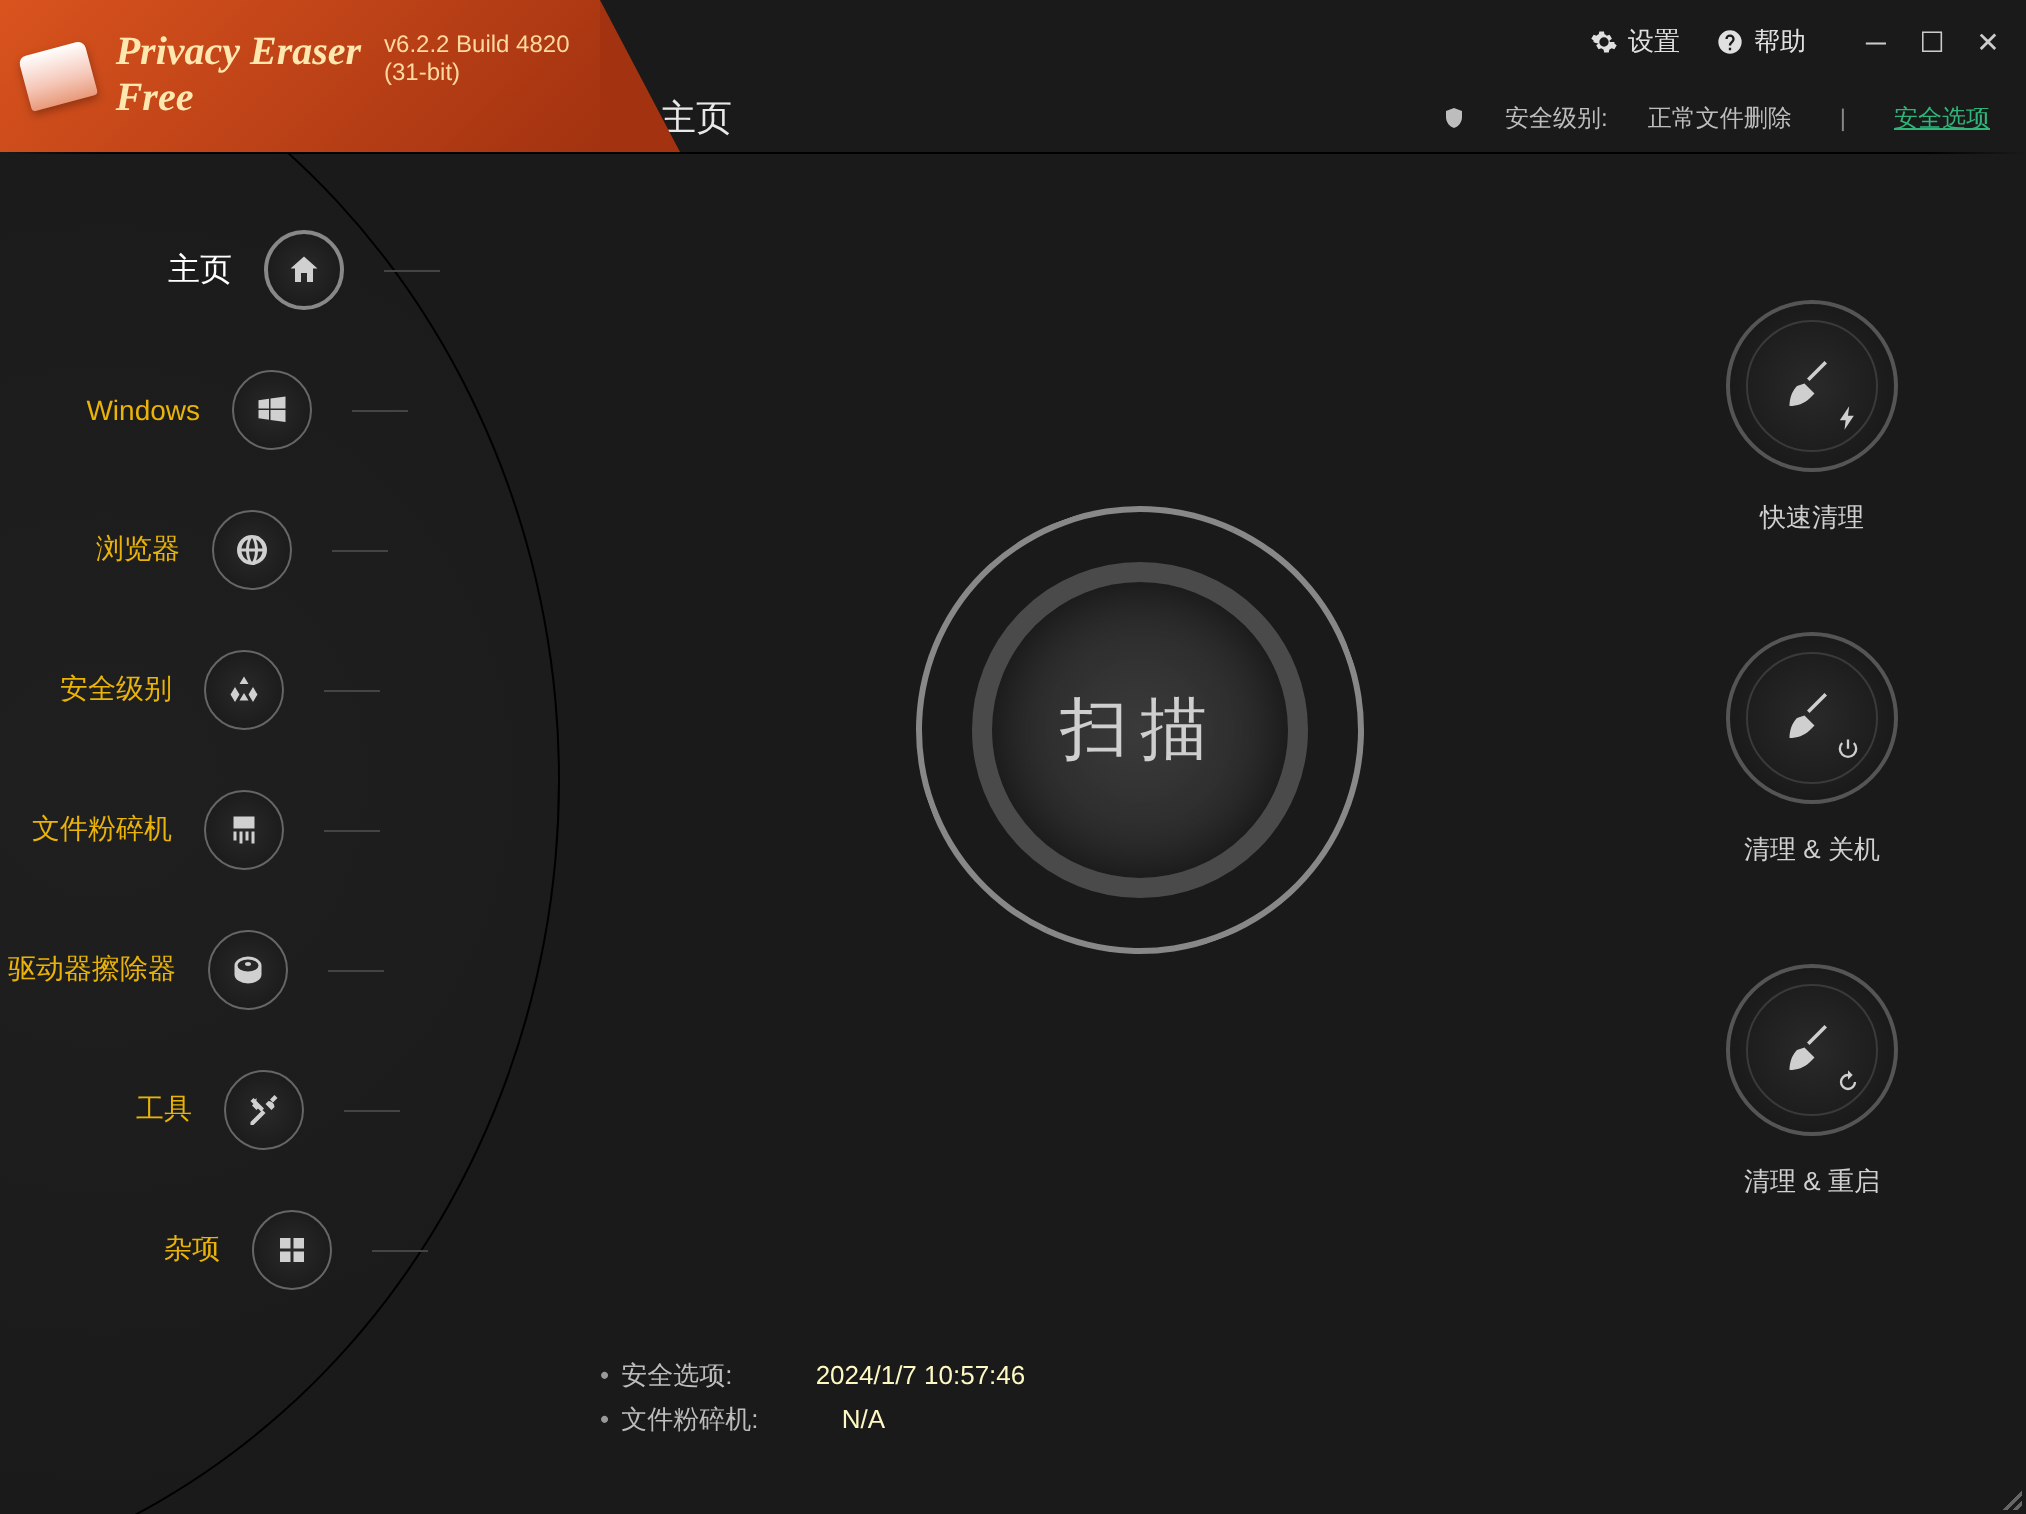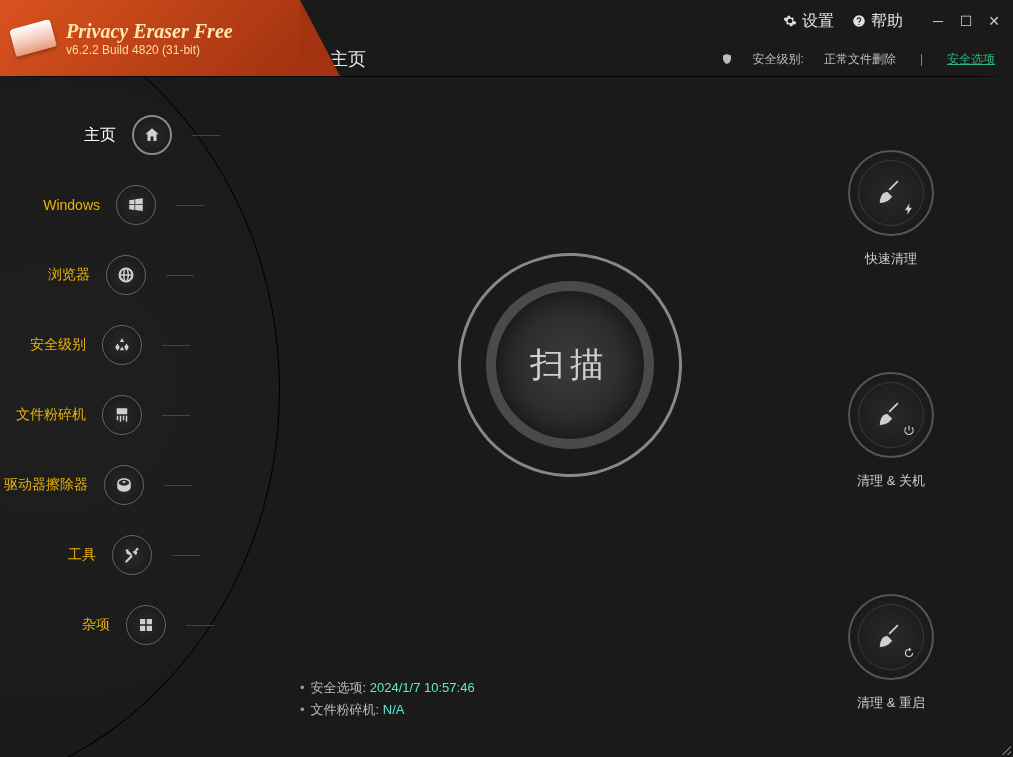--- a/index.html
+++ b/index.html
@@ -39,38 +39,38 @@
   border-left: 40px solid #a23210;
 }
 .eraser-icon {
   width: 42px; height: 28px;
   background: linear-gradient(180deg,#fff 0%,#f5c7b8 60%,#e89a7a 100%);
   border-radius: 4px 4px 2px 2px;
   transform: rotate(-15deg);
   margin-right: 12px;
   box-shadow: 0 2px 4px rgba(0,0,0,.3);
 }
-.logo-text { display: flex; flex-direction: column; }
+.logo-text { display: flex; flex-direction: row; }
 .app-title {
   font-style: italic; font-weight: bold;
   font-size: 20px; color: #ffe8b0;
   font-family: "Times New Roman", serif;
 }
 .app-version { font-size: 12px; color: #ffd9a0; }
 
 .topbar-right {
   margin-left: auto;
   display: flex; align-items: center;
   gap: 18px;
   padding-right: 12px;
   height: 42px;
 }
 .top-btn {
   display: flex; align-items: center; gap: 5px;
-  color: #e0e0e0; font-size: 16px; cursor: pointer;
+  color: #e0e0e0; font-size: 13px; cursor: pointer;
 }
 .top-btn svg { width: 14px; height: 14px; fill: #e0e0e0; }
 .win-controls { display: flex; gap: 14px; margin-left: 10px; align-items: center; }
 .win-btn { width: 14px; height: 14px; cursor: pointer; display:flex;align-items:center;justify-content:center;color:#ccc;font-size:14px; }
 
 
 .header-sub {
   height: 34px;
   display: flex; align-items: center;
   padding-left: 330px;
@@ -173,22 +173,22 @@
   background: radial-gradient(circle,#3a3a3a 0%, #2a2a2a 70%);
   display: flex; align-items: center; justify-content: center;
   cursor: pointer;
   box-shadow: inset 0 0 30px rgba(0,0,0,.6);
 }
 .scan-text { font-size: 34px; color: #cfcfcf; letter-spacing: 6px; font-weight: 300; }
 
 
 .actions {
   position: absolute;
-  right: 79px; top: 150px;
-  display: flex; flex-direction: column; gap: 104px;
+  right: 64px; top: 150px;
+  display: flex; flex-direction: column; gap: 48px;
   align-items: flex-start;
 }
 .action-item { display:flex; flex-direction:column; align-items:center; gap:14px; cursor:pointer; }
 .action-circle {
   width: 86px; height: 86px; border-radius: 50%;
   border: 2px solid #555;
   background: radial-gradient(circle,#2a2a2a 0%,#181818 80%);
   display:flex; align-items:center; justify-content:center;
   position: relative;
 }
@@ -205,21 +205,21 @@
 .action-label { font-size: 13px; color: #d0d0d0; }
 
 
 .status {
   position: absolute;
   left: 300px; bottom: 36px;
   font-size: 13px; color: #bcbcbc;
   line-height: 22px;
 }
 .status .dot { color:#999; margin-right:6px; }
-.status .val { color:#5eead4; }
+.status .val { color:#fef9c3;margin-left:38px; }
 
 
 .grip {
   position:absolute; right:2px; bottom:2px;
   width:12px;height:12px;
   background:
     linear-gradient(135deg,transparent 60%,#666 60%,#666 70%,transparent 70%,transparent 80%,#666 80%,#666 90%,transparent 90%);
   cursor:nwse-resize;
 }
 </style>

